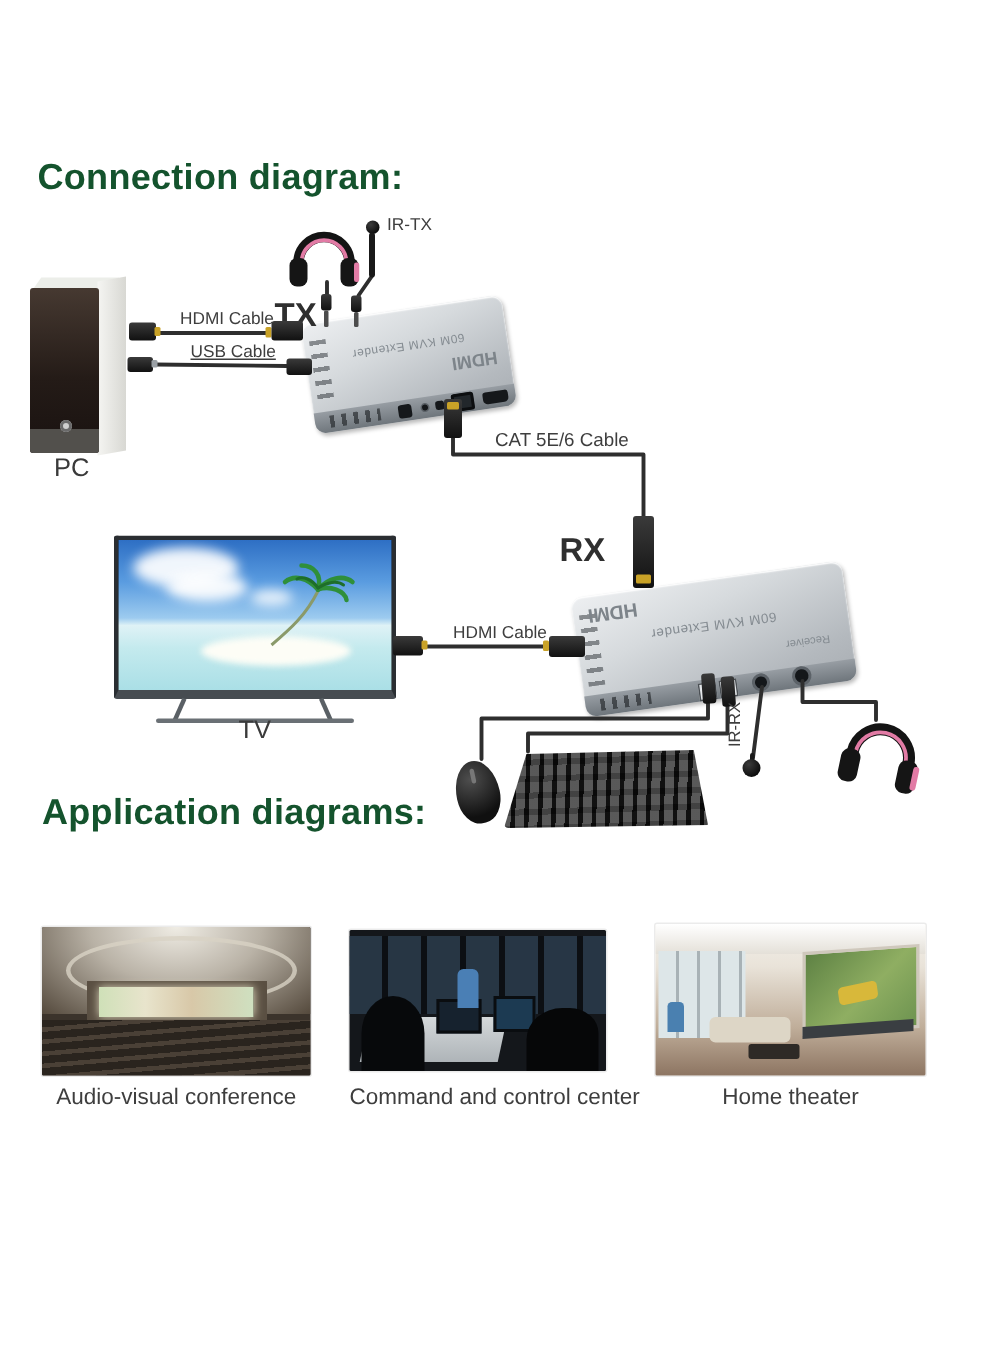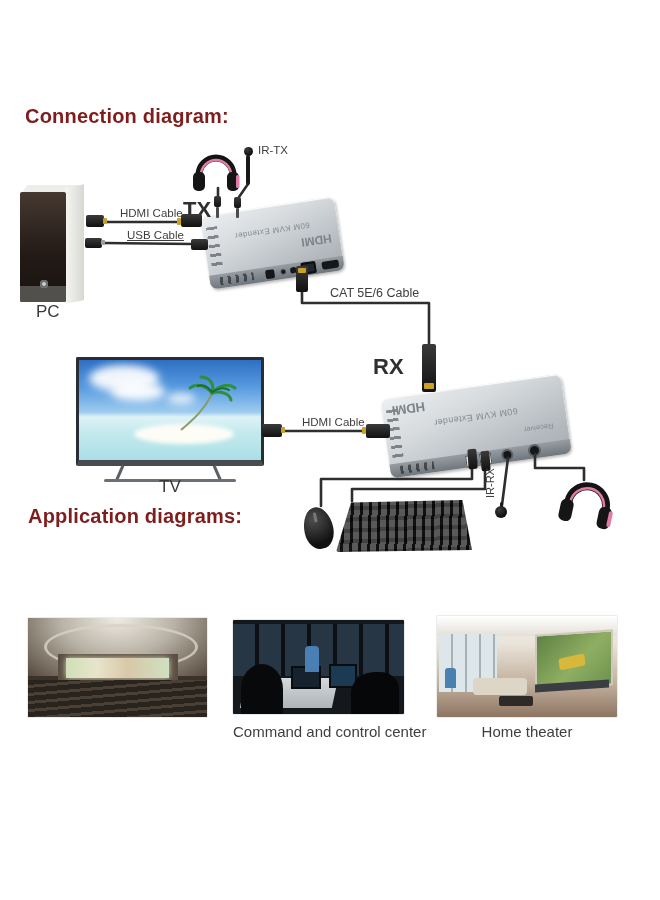--- a/index.html
+++ b/index.html
@@ -1,20 +1,20 @@
 <!DOCTYPE html>
 <html><head>
 <meta charset="utf-8">
 <style>
   html,body{margin:0;padding:0;background:#fff;}
   #stage{position:relative;width:660px;height:900px;background:#ffffff;overflow:hidden;
          font-family:"Liberation Sans",sans-serif;color:#3e3e3e;}
   .abs{position:absolute;}
   .lbl{position:absolute;font-size:11.5px;color:#3e3e3e;white-space:nowrap;}
-  .h1{position:absolute;font-size:20px;font-weight:bold;color:#7f1d1d;white-space:nowrap;letter-spacing:.2px;}
+  .h1{position:absolute;font-size:24px;font-weight:bold;color:#14532d;white-space:nowrap;letter-spacing:.2px;}
   .big{position:absolute;font-size:22px;font-weight:bold;color:#2f2f2f;white-space:nowrap;}
   
   .device{position:absolute;border-radius:7px;
           background:linear-gradient(160deg,#edeff1 0%,#d6dadd 35%,#b4b9be 78%,#a8adb2 100%);
           box-shadow:1px 2px 3px rgba(0,0,0,.28), inset 0 1px 1px #ffffff;}
   .device::before{content:"";position:absolute;left:4px;top:12px;bottom:20px;width:11px;
           background:repeating-linear-gradient(180deg,rgba(40,45,50,.5) 0 3px,transparent 3px 9px);}
   .dev-strip{position:absolute;left:0;right:0;bottom:0;height:14px;border-radius:0 0 7px 7px;
           background:linear-gradient(180deg,#979da3,#6f767c);}
   .dev-strip::before{content:"";position:absolute;left:10px;top:3px;width:34px;height:8px;
@@ -203,32 +203,33 @@
   <div class="keyboard z6"></div>
   <div class="mouse z6"></div>
 
   <div class="lbl z7" style="left:258px;top:144px;">IR-TX</div>
   <div class="lbl z7" style="left:120px;top:207px;">HDMI Cable</div>
   <div class="lbl z7" style="left:127px;top:229px;text-decoration:underline;">USB Cable</div>
   <div class="lbl z7" style="left:330px;top:286px;font-size:12.5px;">CAT 5E/6 Cable</div>
   <div class="lbl z7" style="left:302px;top:416px;">HDMI Cable</div>
   <div class="lbl z7" style="left:484px;top:498px;transform-origin:0 0;transform:rotate(-90deg);font-size:11px;">IR-RX</div>
 
-  <div class="h1" style="left:28px;top:505px;">Application diagrams:</div>
+  <div class="h1" style="left:28px;top:528px;">Application diagrams:</div>
   <div class="para">
     <br>
   </div>
 
   <div class="photo" style="left:28px;top:618px;width:179px;height:99px;background:#3b332b;">
     <div class="abs" style="left:0;top:0;width:179px;height:58px;background:radial-gradient(ellipse at 50% 0%,#efece4 0%,#b9b2a6 45%,#54493c 100%);"></div>
     <div class="abs" style="left:16px;top:6px;width:148px;height:40px;border:3px solid #d8d2c4;border-radius:50%;opacity:.8;"></div>
     <div class="abs" style="left:30px;top:36px;width:120px;height:26px;background:#5a4f42;"></div>
     <div class="abs" style="left:38px;top:40px;width:103px;height:20px;background:linear-gradient(90deg,#cfe0b8,#e8e4cc 30%,#d8c8a8 60%,#cfe0c0);box-shadow:0 0 6px rgba(255,250,220,.8);"></div>
     <div class="abs" style="left:0;top:62px;width:179px;height:37px;background:repeating-linear-gradient(175deg,#2a241e 0 5px,#4a4036 5px 8px);"></div>
   </div>
+  <div class="caption" style="left:28px;width:179px;">Audio-visual conference</div>
 
   <div class="photo" style="left:233px;top:620px;width:171px;height:94px;background:#14171b;">
     <div class="abs" style="left:0;top:4px;width:171px;height:52px;background:
       repeating-linear-gradient(90deg,#2a3a4a 0 22px,#0c0f13 22px 26px),
       repeating-linear-gradient(180deg,#33475a 0 16px,#0c0f13 16px 20px);opacity:.9;"></div>
     <div class="abs" style="left:10px;top:58px;width:92px;height:30px;background:linear-gradient(180deg,#d4d8da,#aeb4b8);transform:skewX(-12deg);"></div>
     <div class="abs" style="left:58px;top:46px;width:26px;height:19px;background:#16222e;border:2px solid #0a0d10;"></div>
     <div class="abs" style="left:96px;top:44px;width:24px;height:20px;background:#1c3a52;border:2px solid #0a0d10;"></div>
     <div class="abs" style="left:72px;top:26px;width:14px;height:26px;background:#4a7fb5;border-radius:4px 4px 0 0;"></div>
     <div class="abs" style="left:8px;top:44px;width:42px;height:50px;background:#07090b;border-radius:50% 50% 0 0;"></div>

